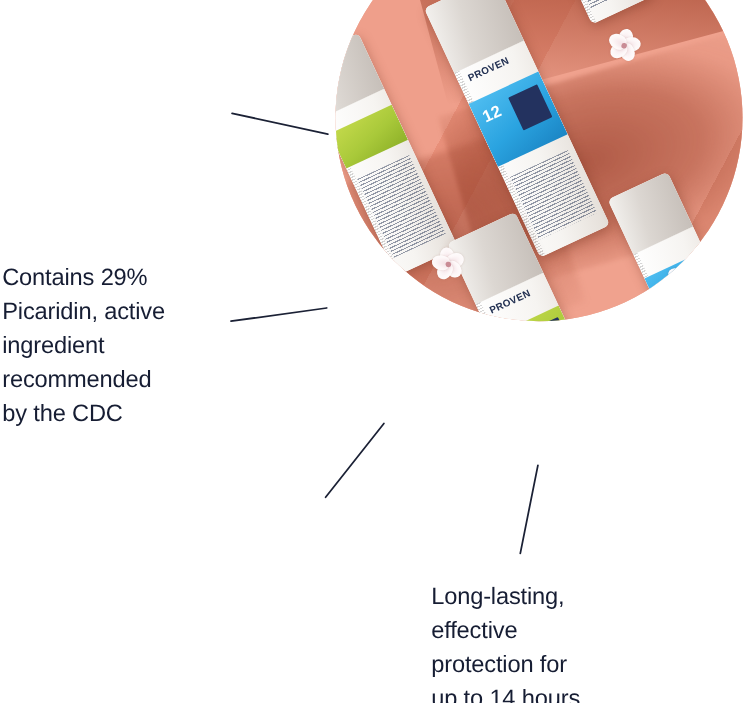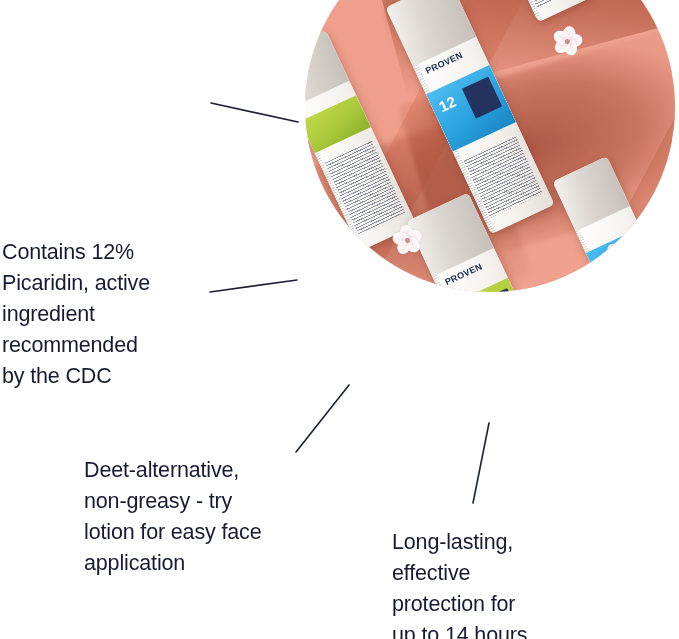--- a/index.html
+++ b/index.html
@@ -326,29 +326,25 @@
           <div class="petal"></div>
         <div class="petal"></div>
           <div class="petal"></div>
         <div class="center"></div>
       </div>
 
     </div>
   </div>
 
 
-  <div class="callout" id="callout-picaridin">Contains 12%
+  <div class="callout" id="callout-picaridin">Contains 29%
 Picaridin, active
 ingredient
 recommended
 by the CDC</div>
 
-  <div class="callout" id="callout-deet">Deet-alternative,
-non-greasy - try
-lotion for easy face
-application</div>
 
   <div class="callout" id="callout-longlasting">Long-lasting,
 effective
 protection for
 up to 14 hours</div>
 
 </div>
 
 </body></html>

